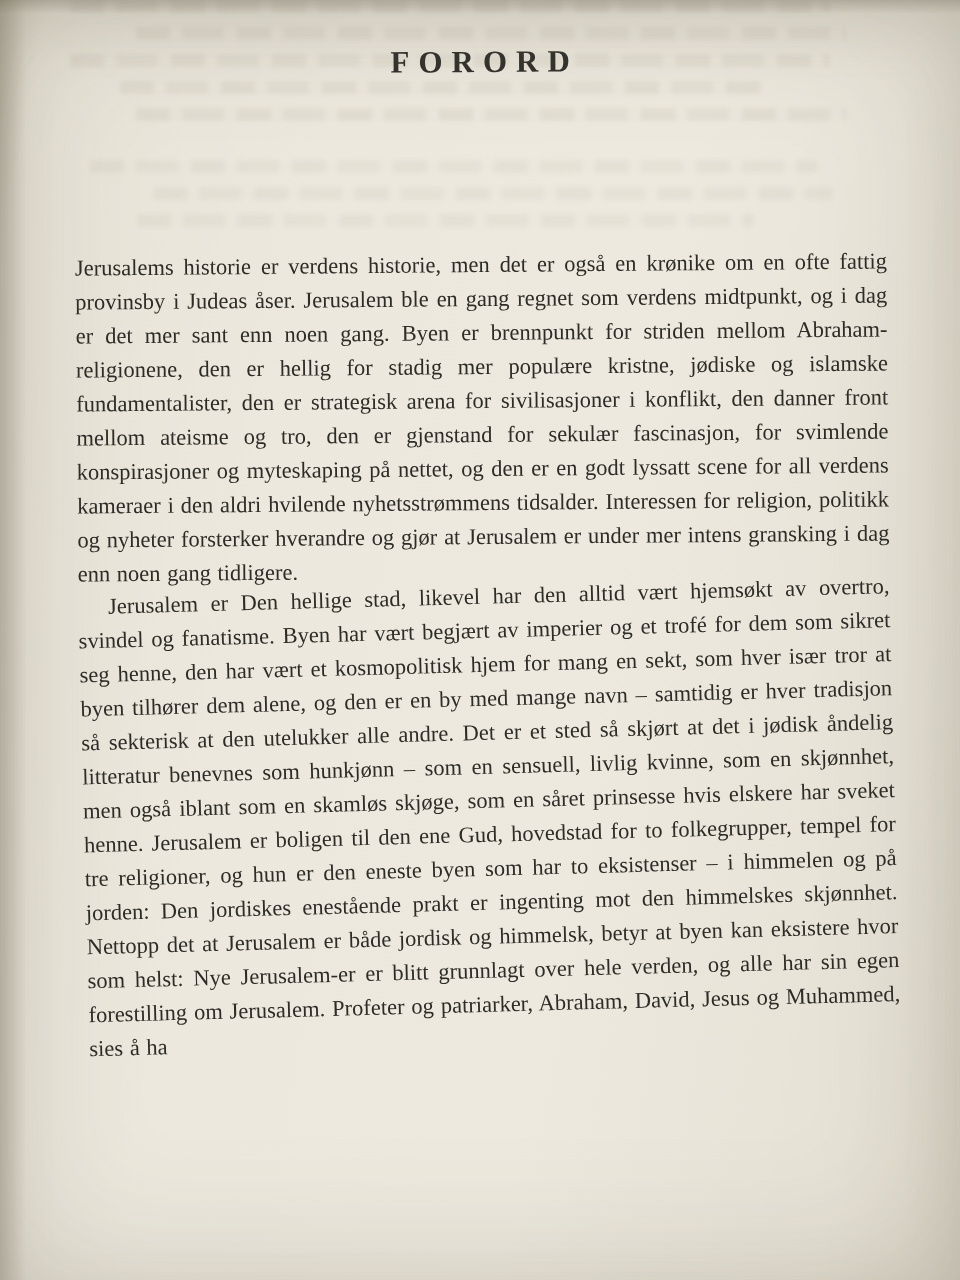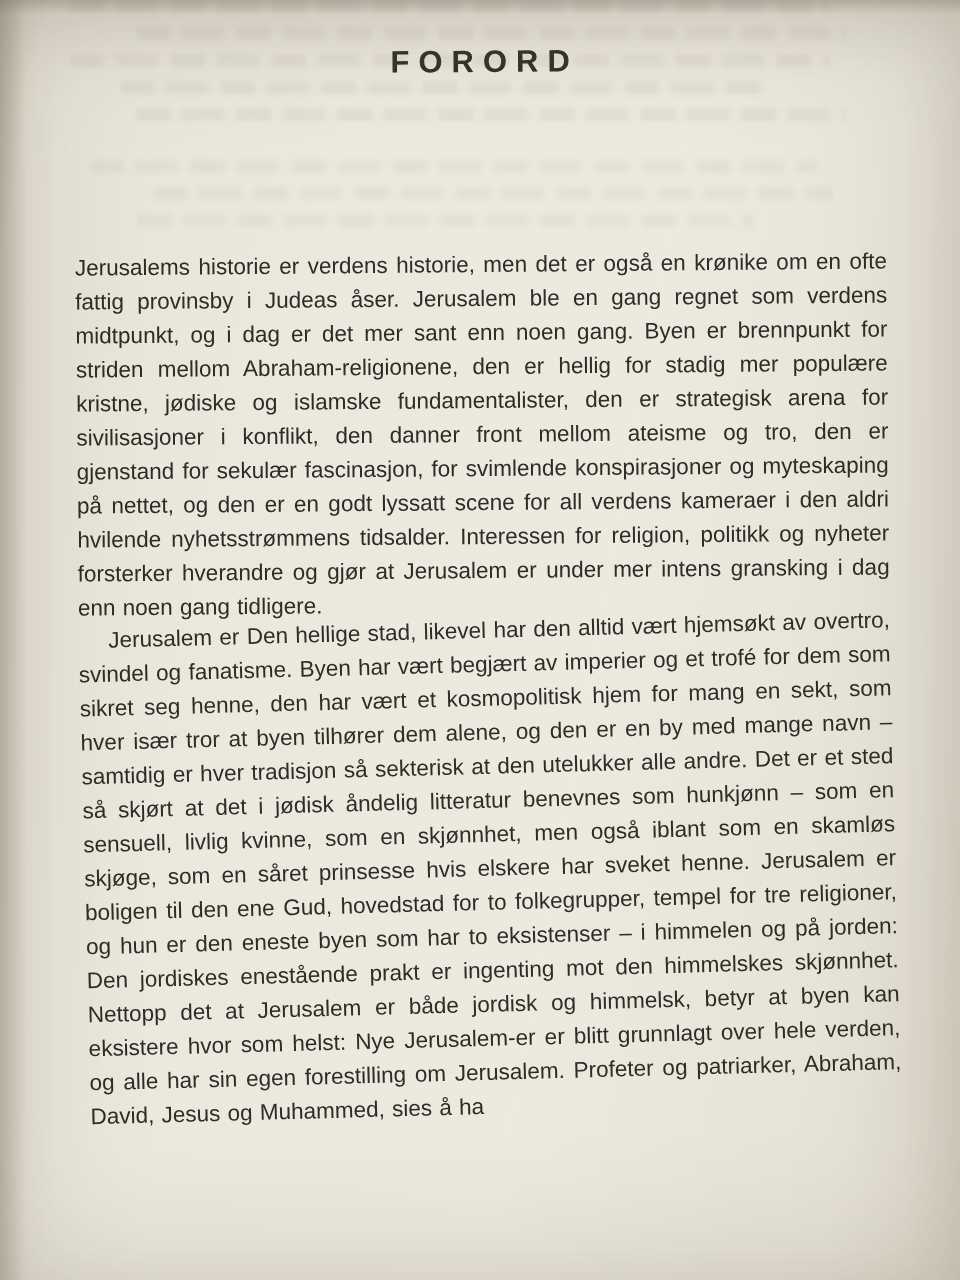--- a/index.html
+++ b/index.html
@@ -13,21 +13,21 @@
     height: 1280px;
     overflow: hidden;
     background:
       linear-gradient(100deg,
         #d6d1c2 0%,
         #e7e3d7 4%,
         #ece8dd 30%,
         #ede9de 60%,
         #e6e2d6 88%,
         #ded9cc 100%);
-    font-family: Liberation Sans, sans-serif;
+    font-family: Liberation Serif, serif;
   }
   
   .photo::before {
     content: "";
     position: absolute;
     inset: 0;
     pointer-events: none;
     box-shadow:
       inset 0 0 140px rgba(95, 88, 70, 0.22),
       inset 0 25px 60px rgba(95, 88, 70, 0.12);

